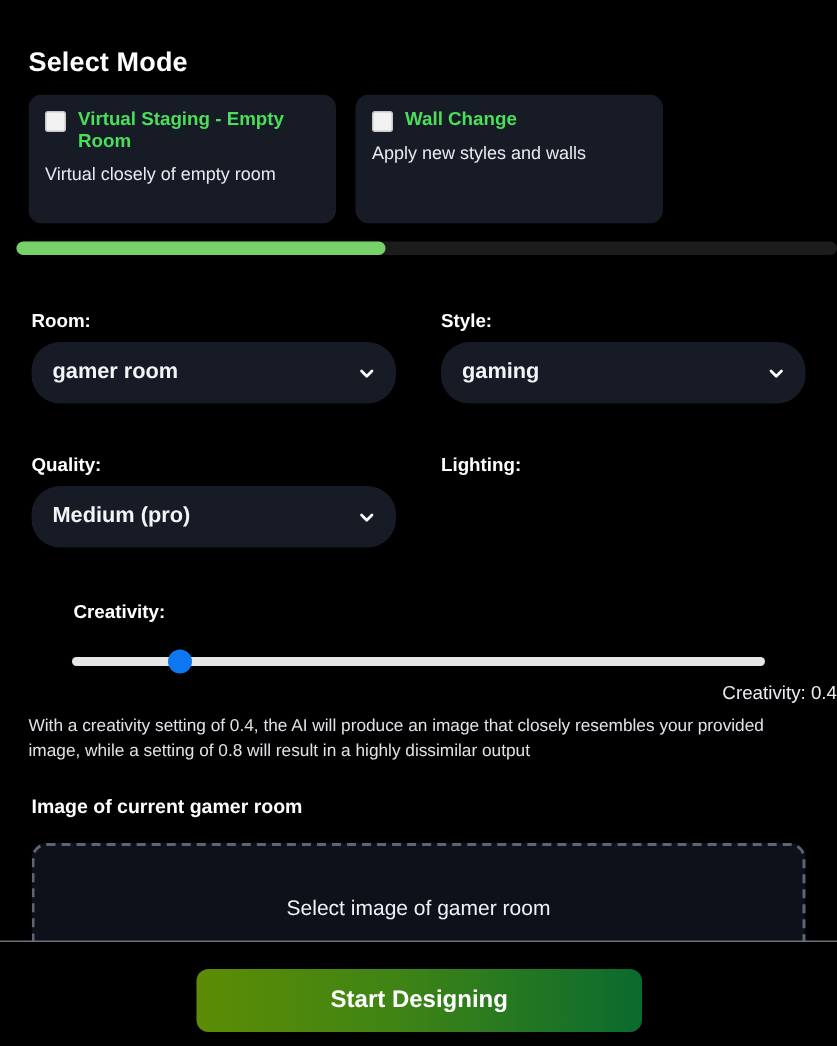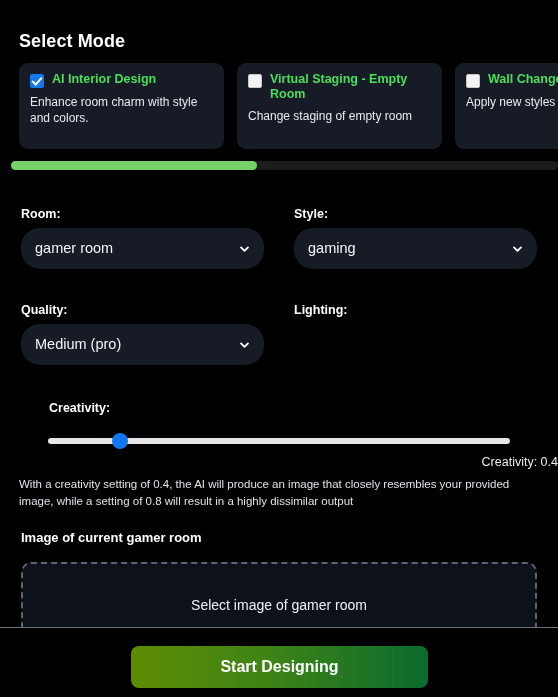--- a/index.html
+++ b/index.html
@@ -135,20 +135,21 @@
   .select-box {
     width: 243px;
     height: 41px;
     background: #171b26;
     border-radius: 19px;
     box-sizing: border-box;
     display: flex;
     align-items: center;
     padding: 0 14px;
     position: relative;
+    font-weight: bold;
   }
   .select-value {
     font-size: 14.5px;
     color: #f3f4f7;
     line-height: 1;
   }
   .chev {
     position: absolute;
     right: 14px;
     top: 50%;
@@ -282,34 +283,27 @@
 </head>
 <body>
 
 <div class="page">
 
   <div class="section-title">Select Mode</div>
 
   <div class="modes-viewport">
     <div class="modes-row">
 
-      <div class="mode-card">
-        <div class="mode-head">
-          <span class="cbox checked"></span>
-          <span class="mode-title">AI Interior Design</span>
-        </div>
-        <div class="mode-desc">Enhance room charm with style and colors.</div>
-      </div>
 
       <div class="mode-card">
         <div class="mode-head">
           <span class="cbox unchecked"></span>
           <span class="mode-title">Virtual Staging - Empty Room</span>
         </div>
-        <div class="mode-desc">Change staging of empty room</div>
+        <div class="mode-desc">Virtual closely of empty room</div>
       </div>
 
       <div class="mode-card">
         <div class="mode-head">
           <span class="cbox unchecked"></span>
           <span class="mode-title">Wall Change</span>
         </div>
         <div class="mode-desc">Apply new styles and walls</div>
       </div>
 

